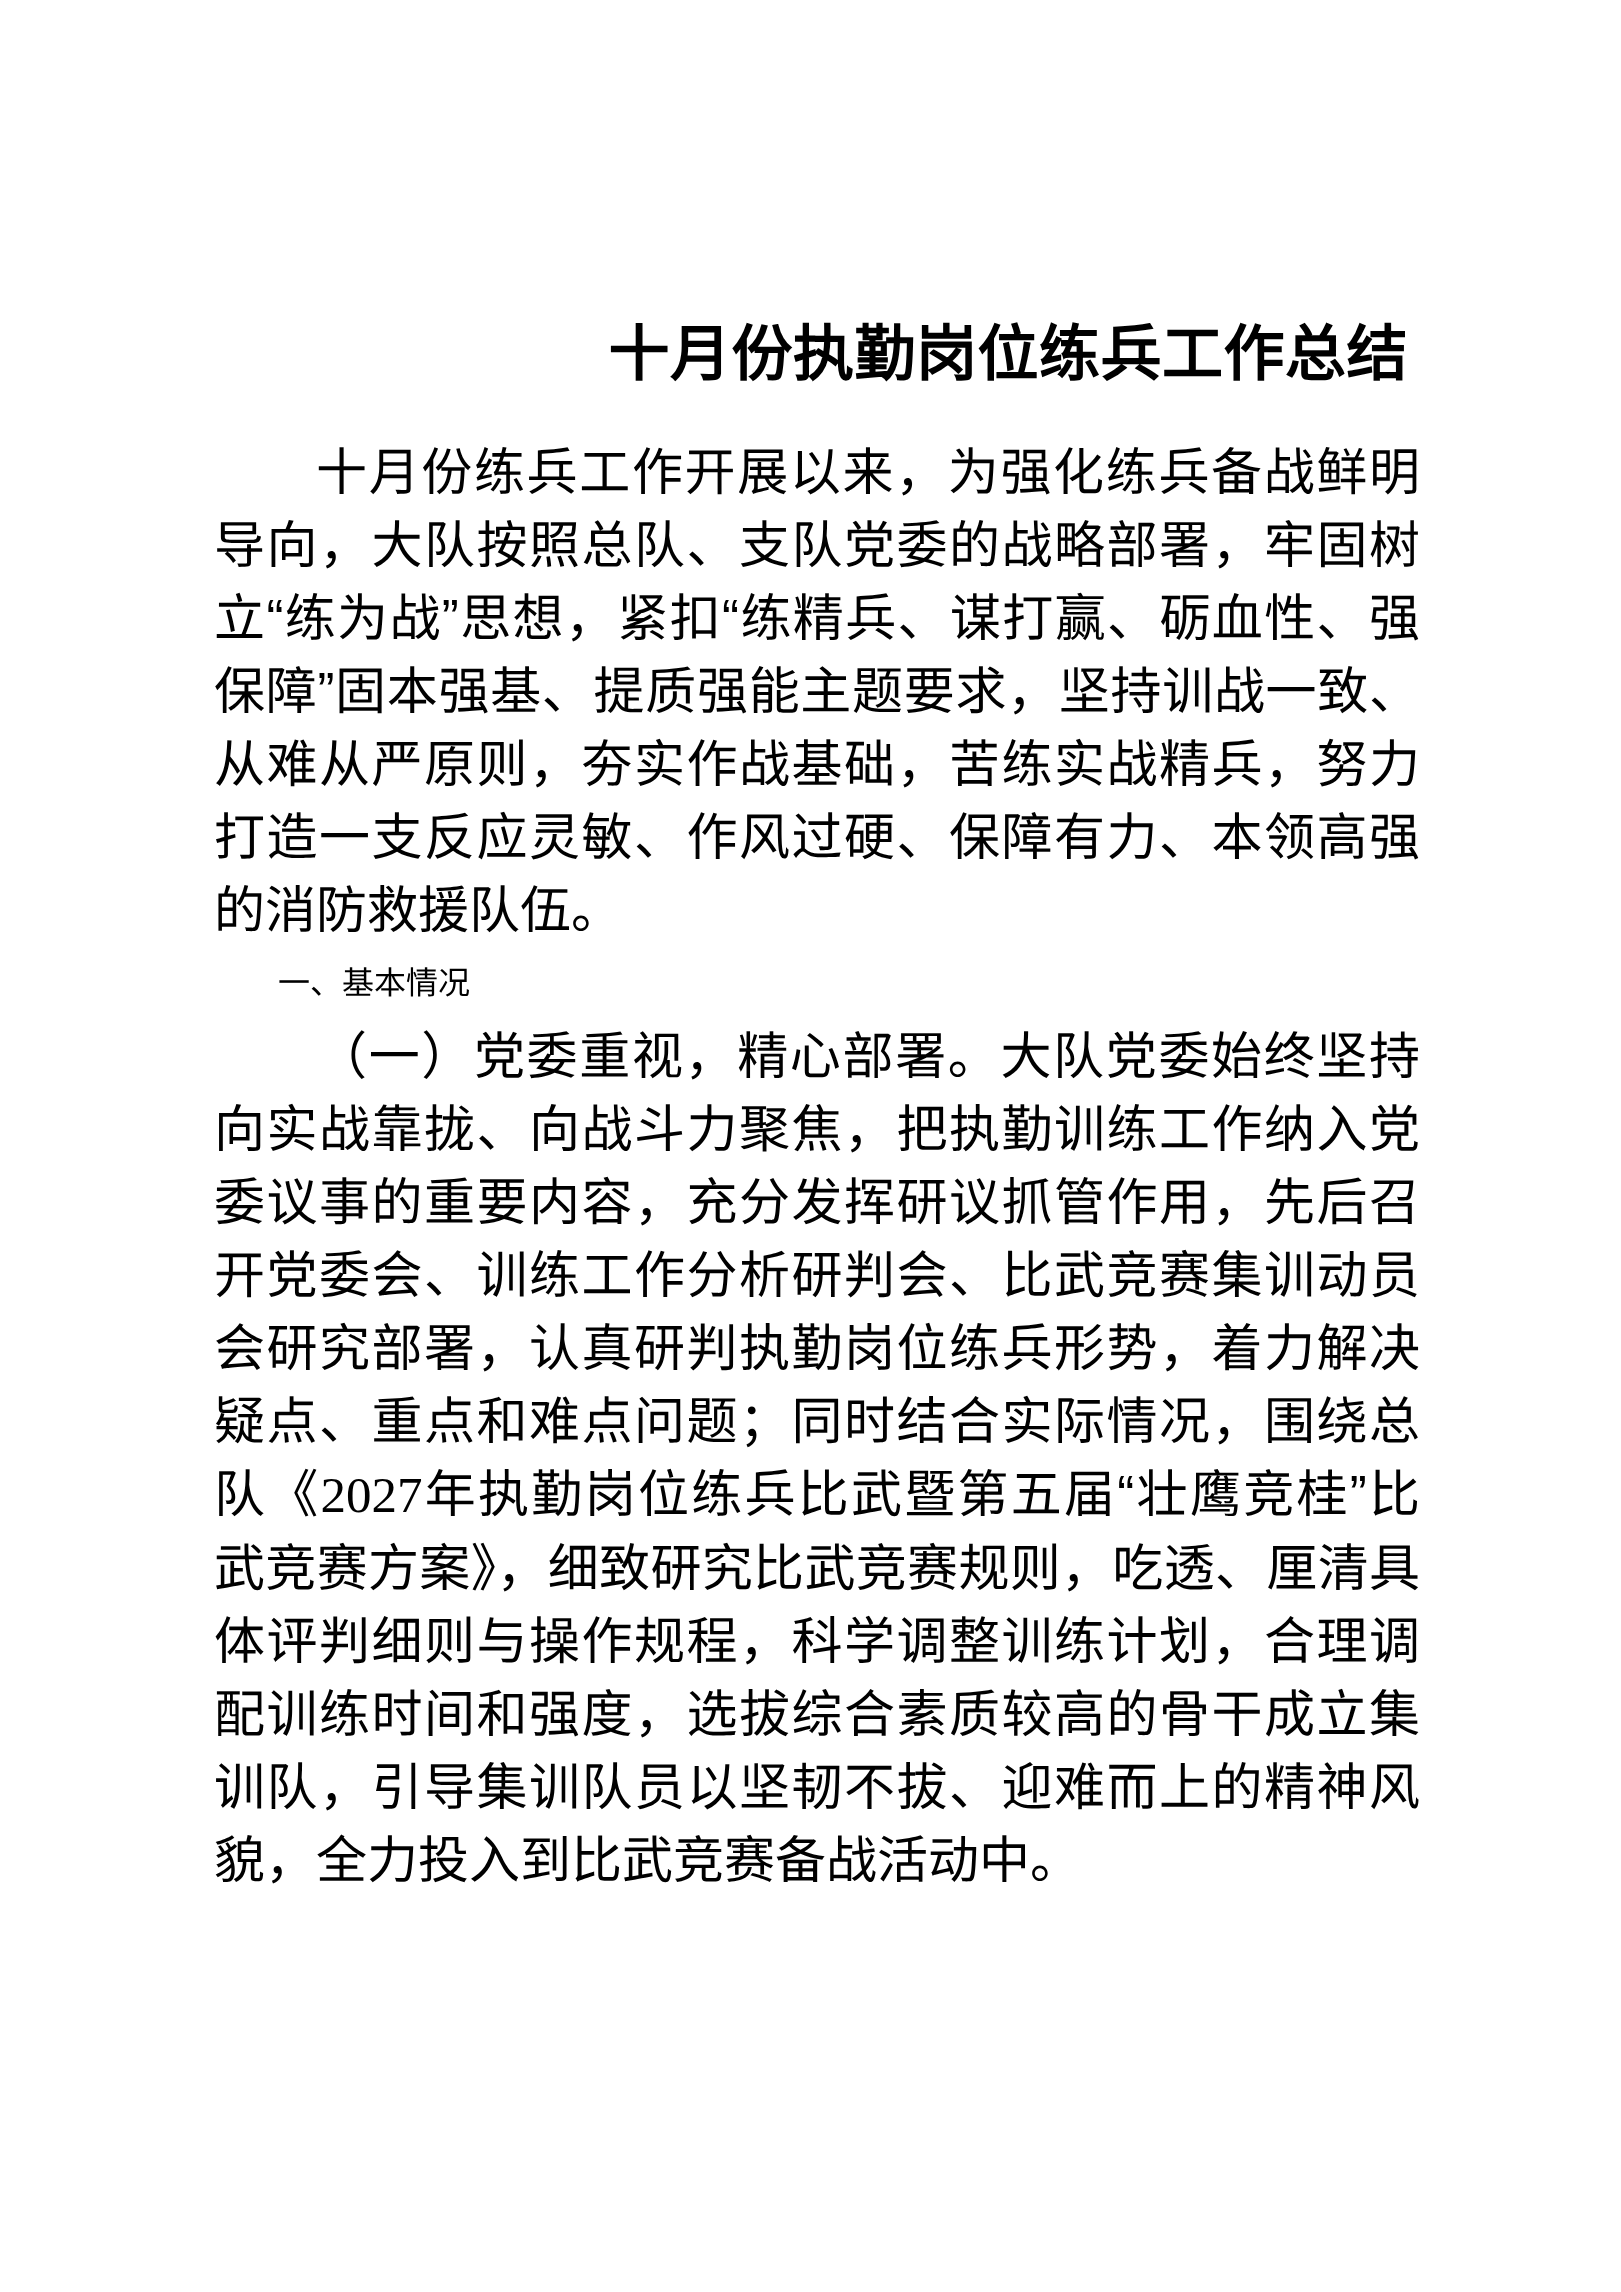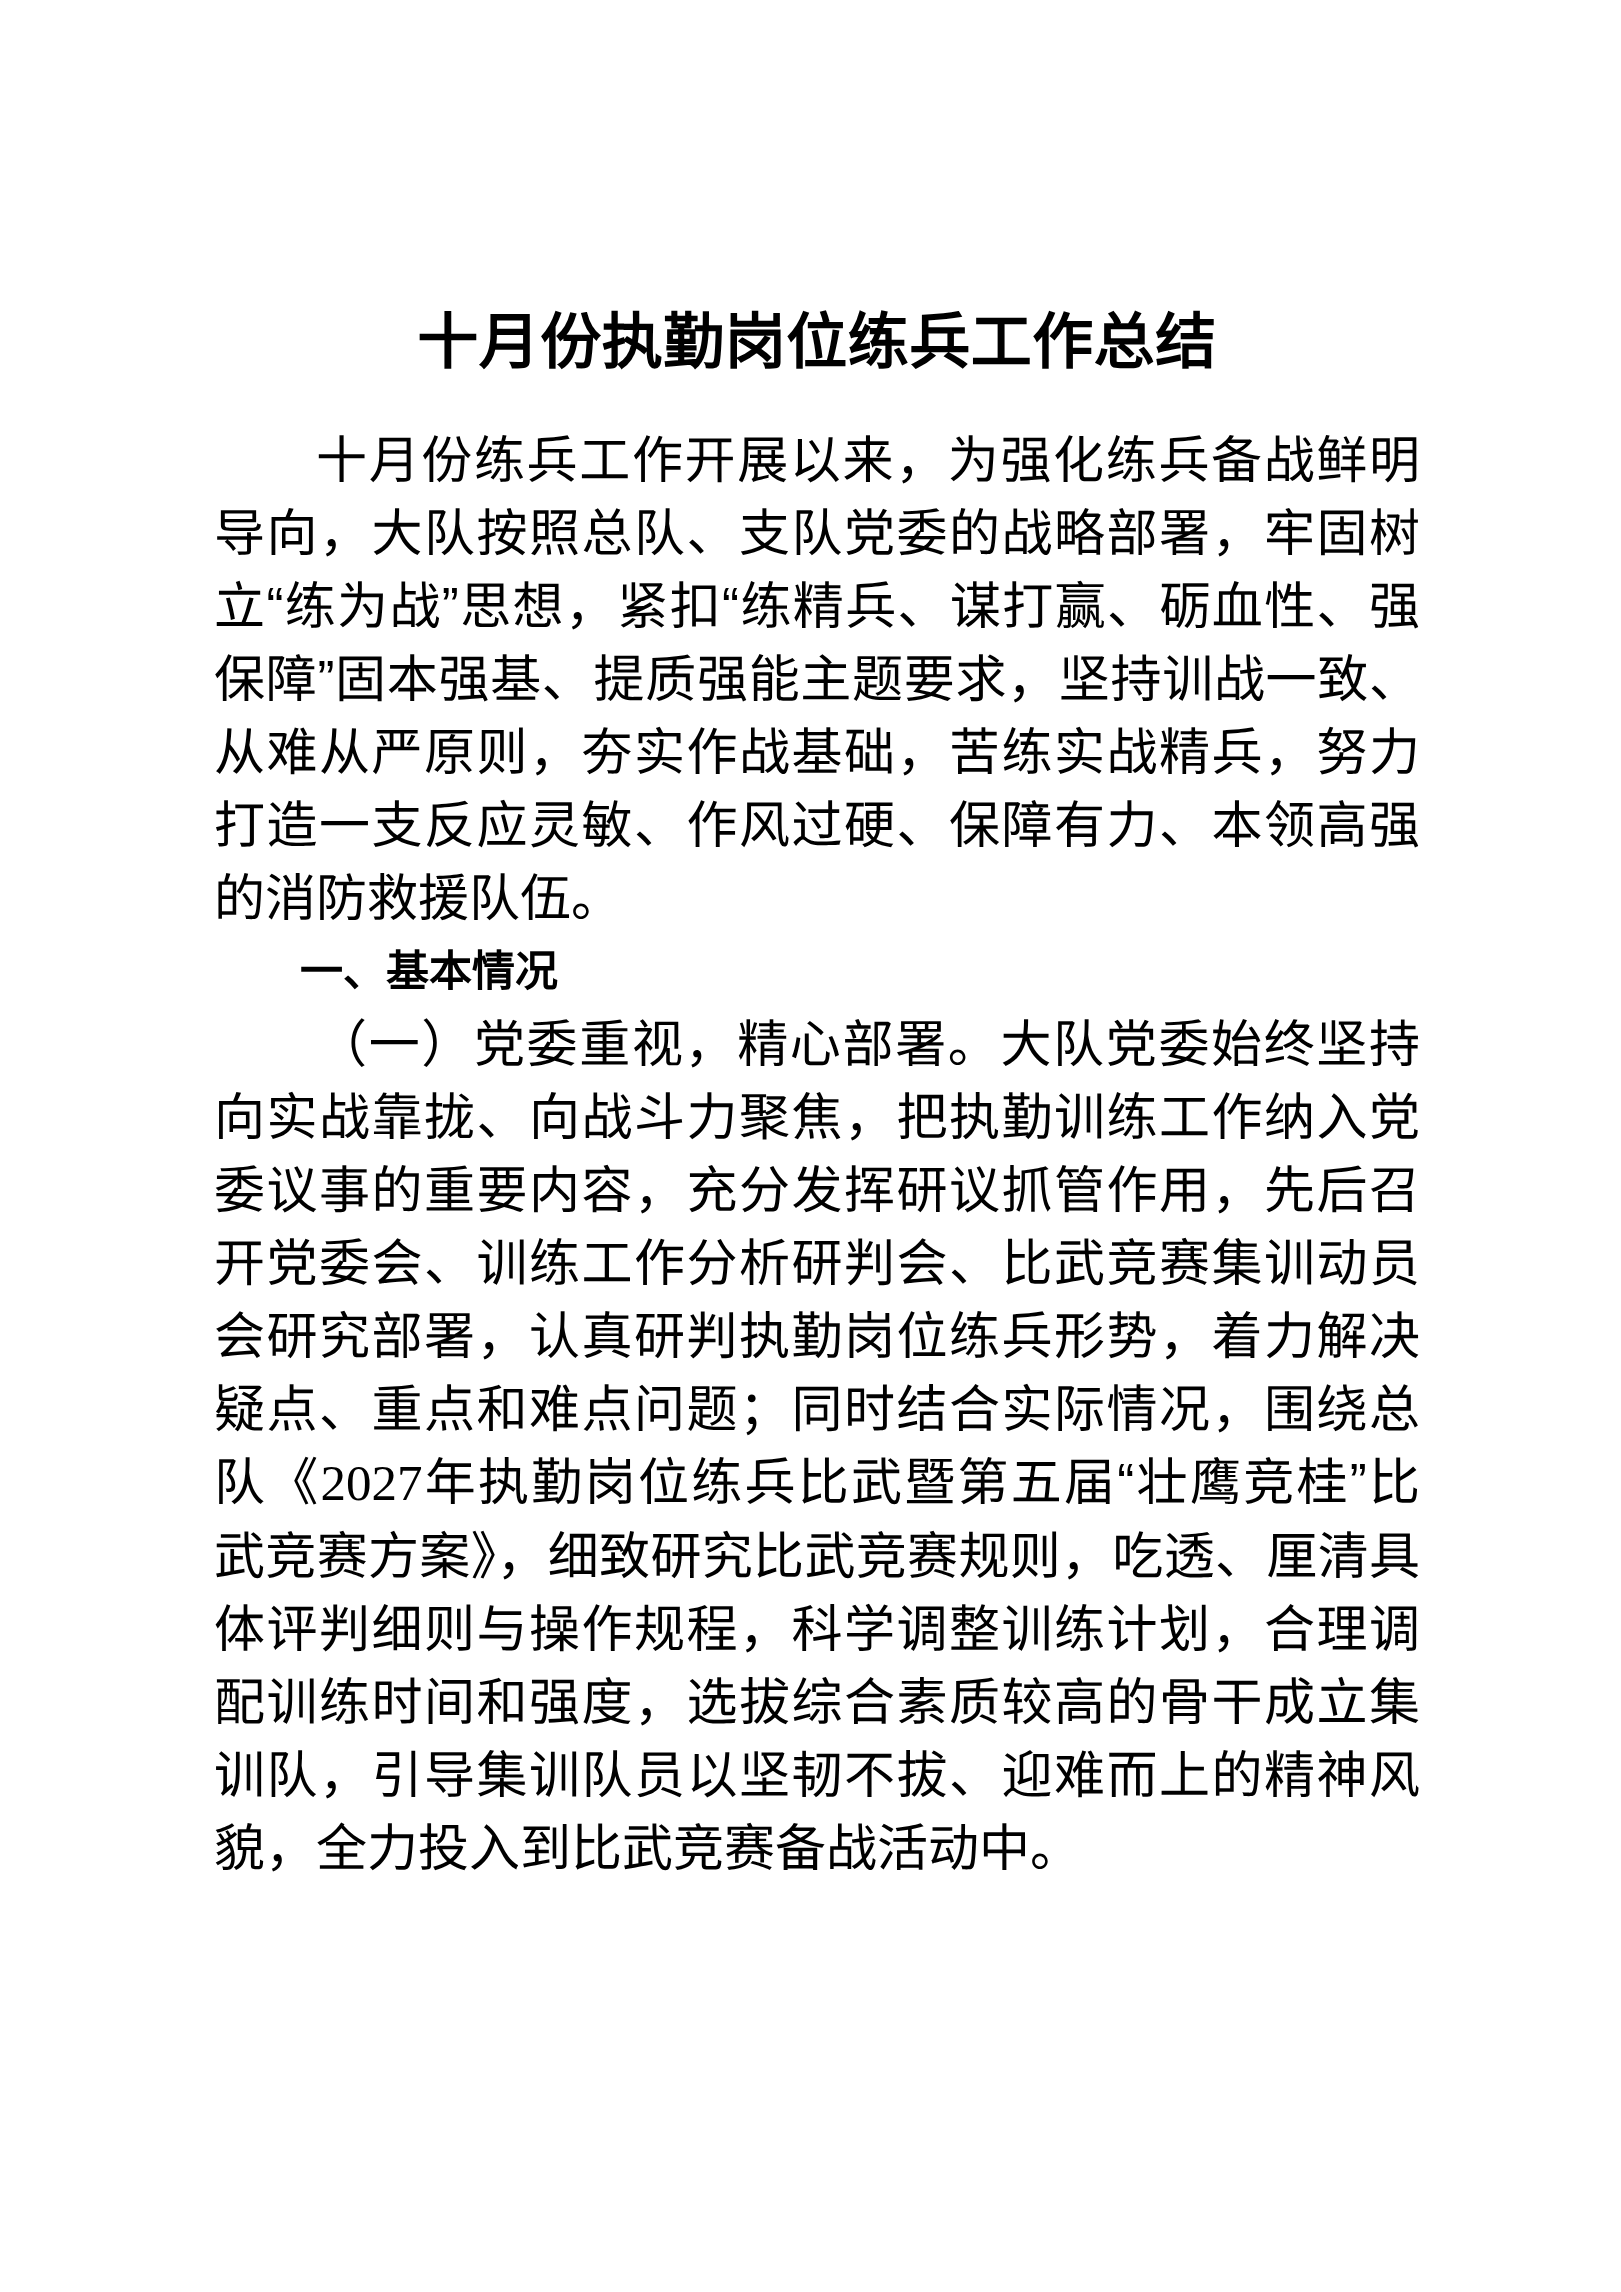--- a/index.html
+++ b/index.html
@@ -26,26 +26,26 @@
 
   .page-body {
     position: absolute;
     left: 214px;
     top: 0;
     width: 1206px;
   }
 
   
   .doc-title {
-    text-align: center;
+    text-align: right;
     font-size: 61px;
     font-weight: 700;
     line-height: 1;
     letter-spacing: 0.5px;
-    margin: 0;
+    margin: 12px;
     padding-top: 312px;
     white-space: nowrap;
     font-family: Liberation Serif, serif;
   }
 
   
   .para {
     font-size: 51px;
     line-height: 73px;
     text-align: justify;
@@ -55,25 +55,25 @@
     text-indent: 2em;
     letter-spacing: 0;
     word-break: break-all;
   }
 
   .para.first {
     margin-top: 51px;
   }
 
   .heading-2 {
-    font-size: 43px;
+    font-size: 32px;
     line-height: 73px;
     margin: 0;
     text-indent: 2em;
-    font-weight: 700;
+    font-weight: 400;
   }
 
   .para.section-body {
     margin-top: 0;
   }
 
   
   .num {
     font-family: "Liberation Serif", "DejaVu Serif", serif;
     letter-spacing: 0;

